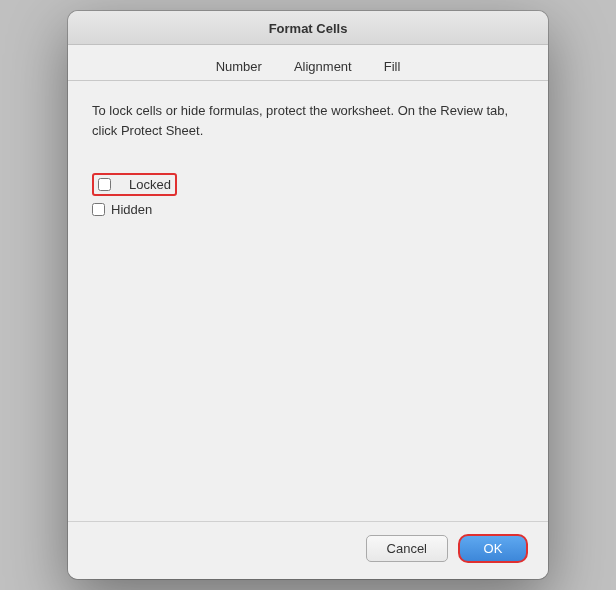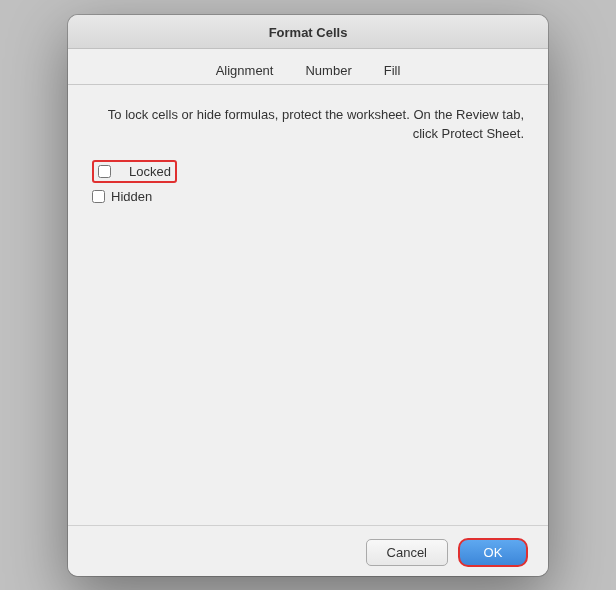--- a/index.html
+++ b/index.html
@@ -71,22 +71,21 @@
     .content-area {
       padding: 20px 24px;
       background: #f0f0f0;
       min-height: 440px;
     }
 
     .description-text {
       font-size: 13px;
       color: #333;
       line-height: 1.5;
-      margin-bottom: 16px;
-      text-align: right;
+      margin-bottom: 33px;
     }
 
     .checkbox-row {
       display: flex;
       align-items: center;
       margin-bottom: 6px;
       gap: 18px;
     }
 
     .checkbox-row.highlighted {
@@ -117,21 +116,21 @@
       align-items: center;
       gap: 6px;
       margin-left: 0;
       margin-bottom: 6px;
     }
 
     .footer {
       display: flex;
       justify-content: flex-end;
       align-items: center;
-      padding: 12px 20px 9px;
+      padding: 12px 20px 16px;
       gap: 10px;
       background: #f0f0f0;
       border-top: 1px solid #d0d0d0;
     }
 
     .btn {
       padding: 5px 20px;
       font-size: 13px;
       border-radius: 5px;
       cursor: pointer;
@@ -155,22 +154,22 @@
   </style>
 </head>
 <body>
 
 <div class="dialog">
   <div class="title-bar">
     <span class="title-bar-text">Format Cells</span>
   </div>
 
   <div class="tabs-container">
+    <div class="tab">Number</div>
     <div class="tab">Alignment</div>
-    <div class="tab">Number</div>
     <div class="tab">Fill</div>
   </div>
 
   <div class="content-area">
     <p class="description-text">To lock cells or hide formulas, protect the worksheet. On the Review tab, click Protect Sheet.</p>
 
     <div class="checkbox-row highlighted">
       <input type="checkbox" class="checkbox-input" style="">
       <label class="checkbox-label">Locked</label>
     </div>

